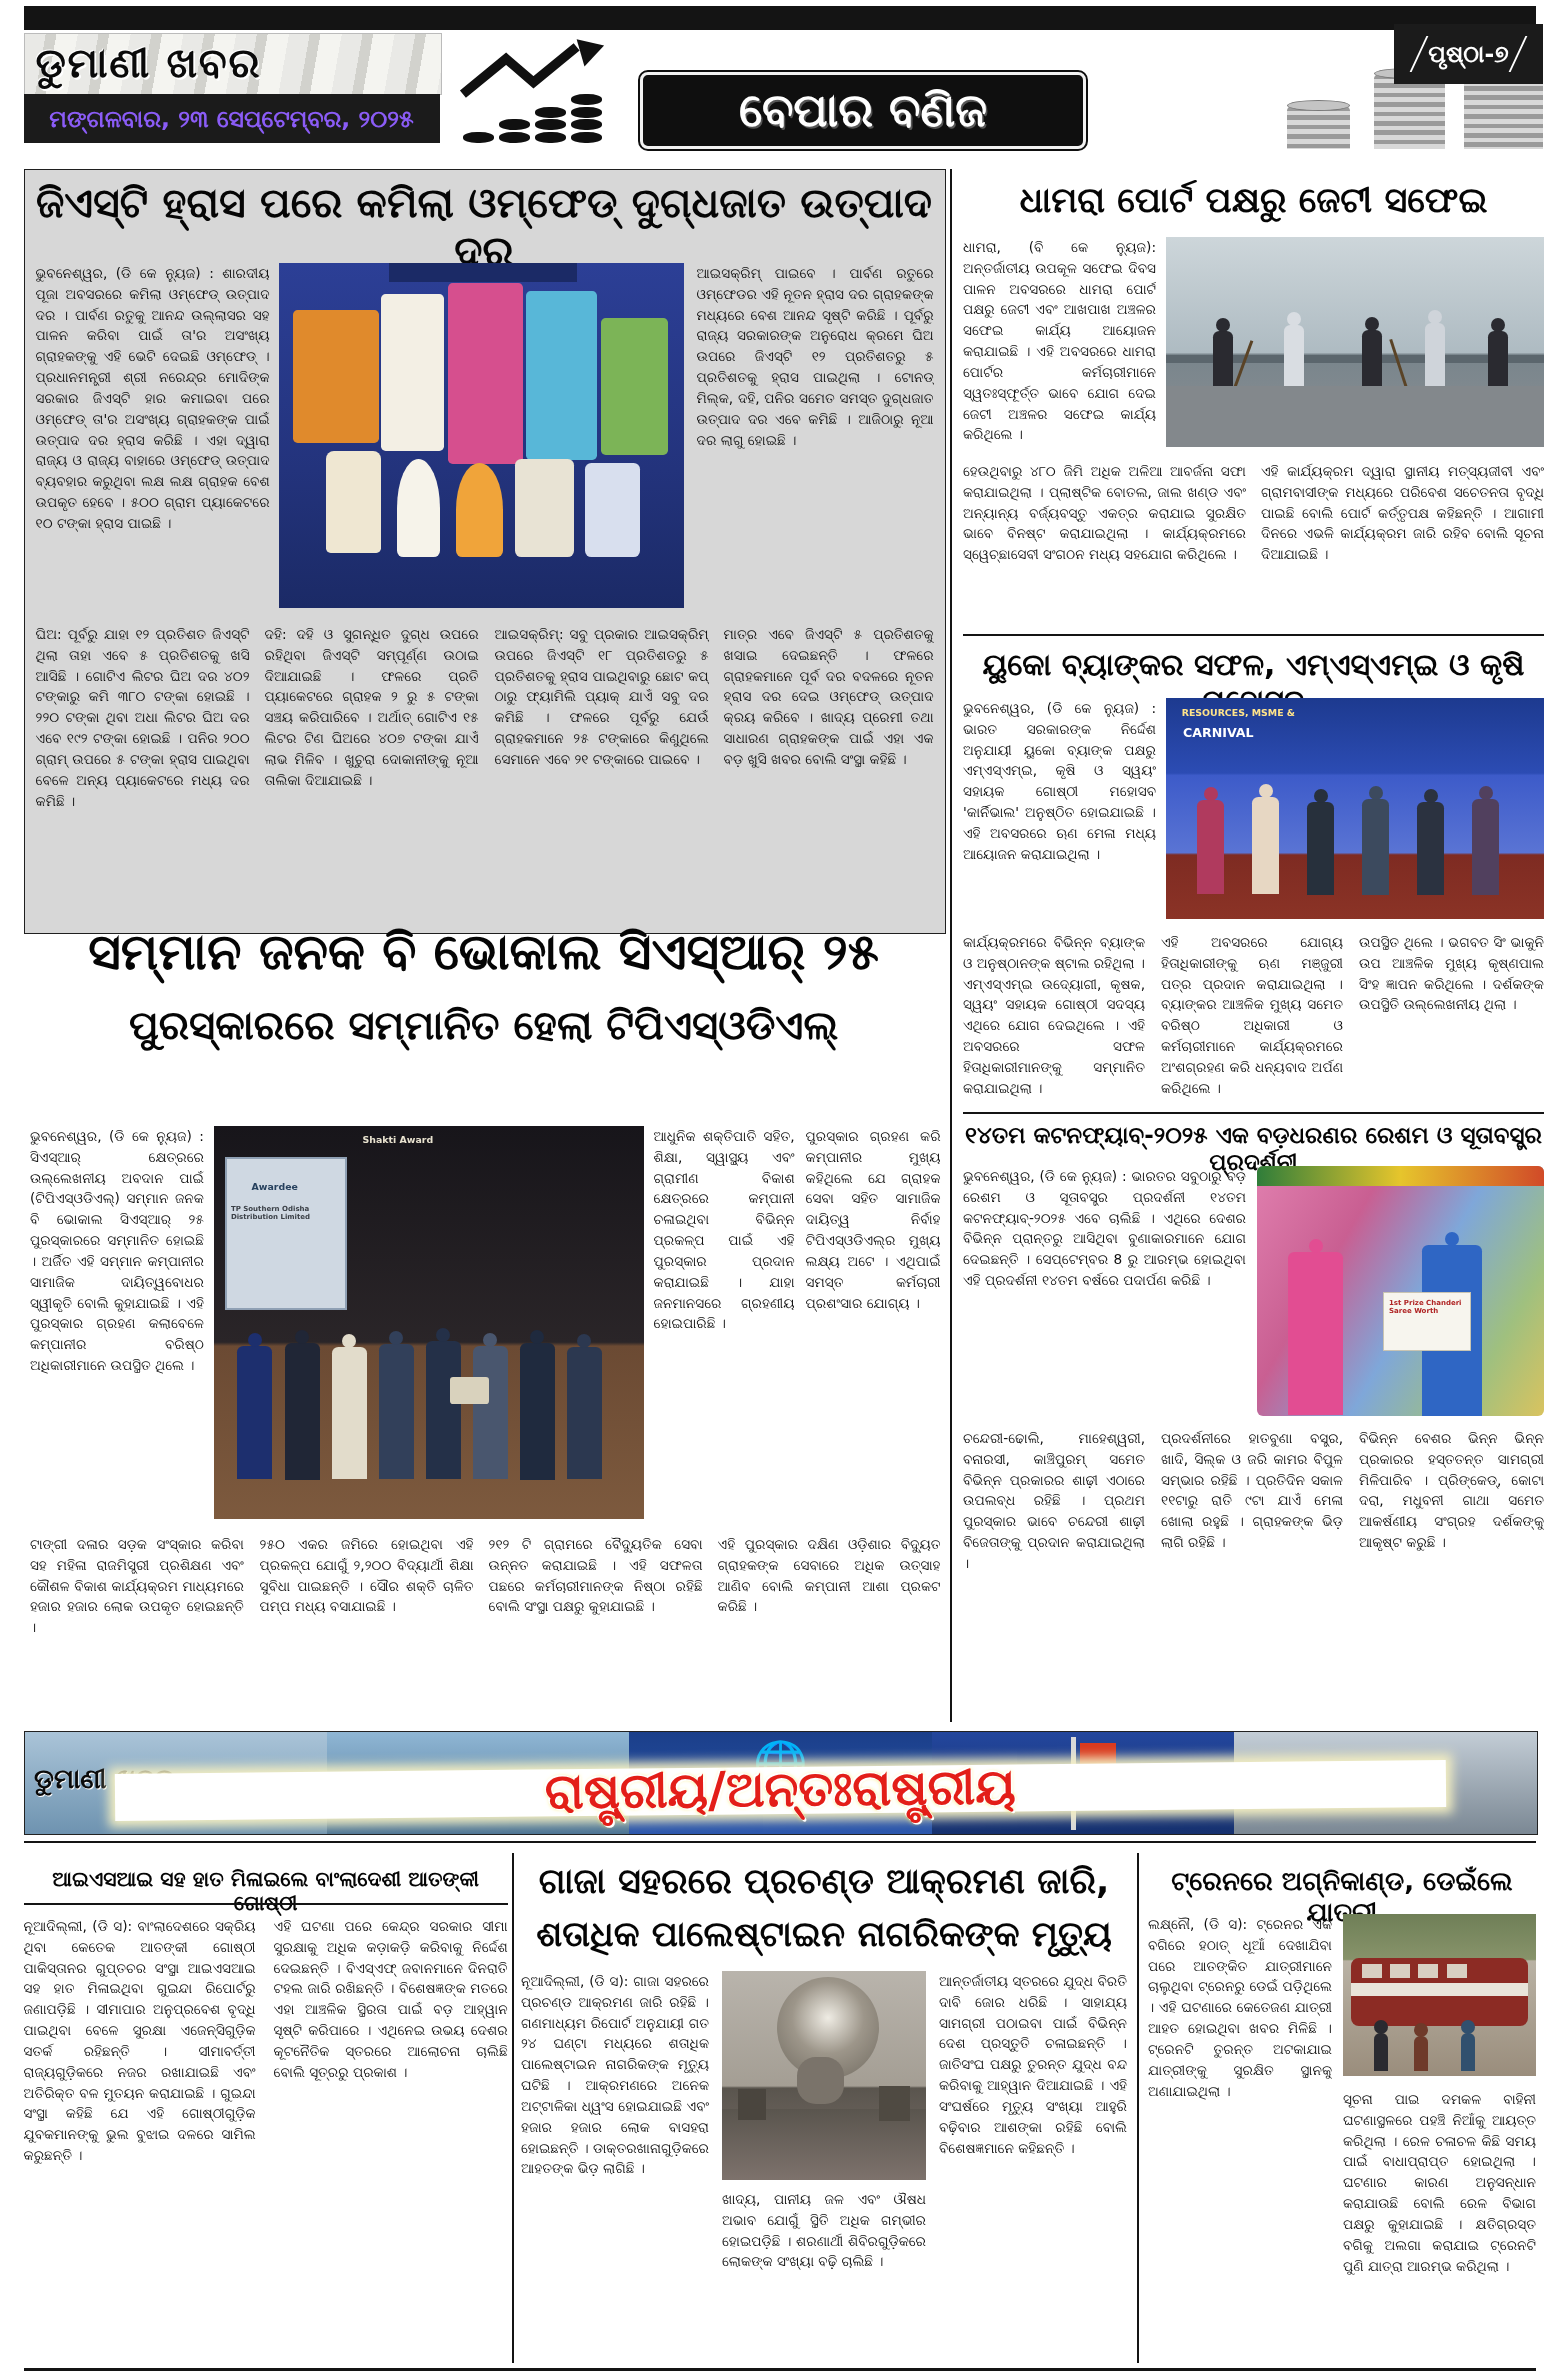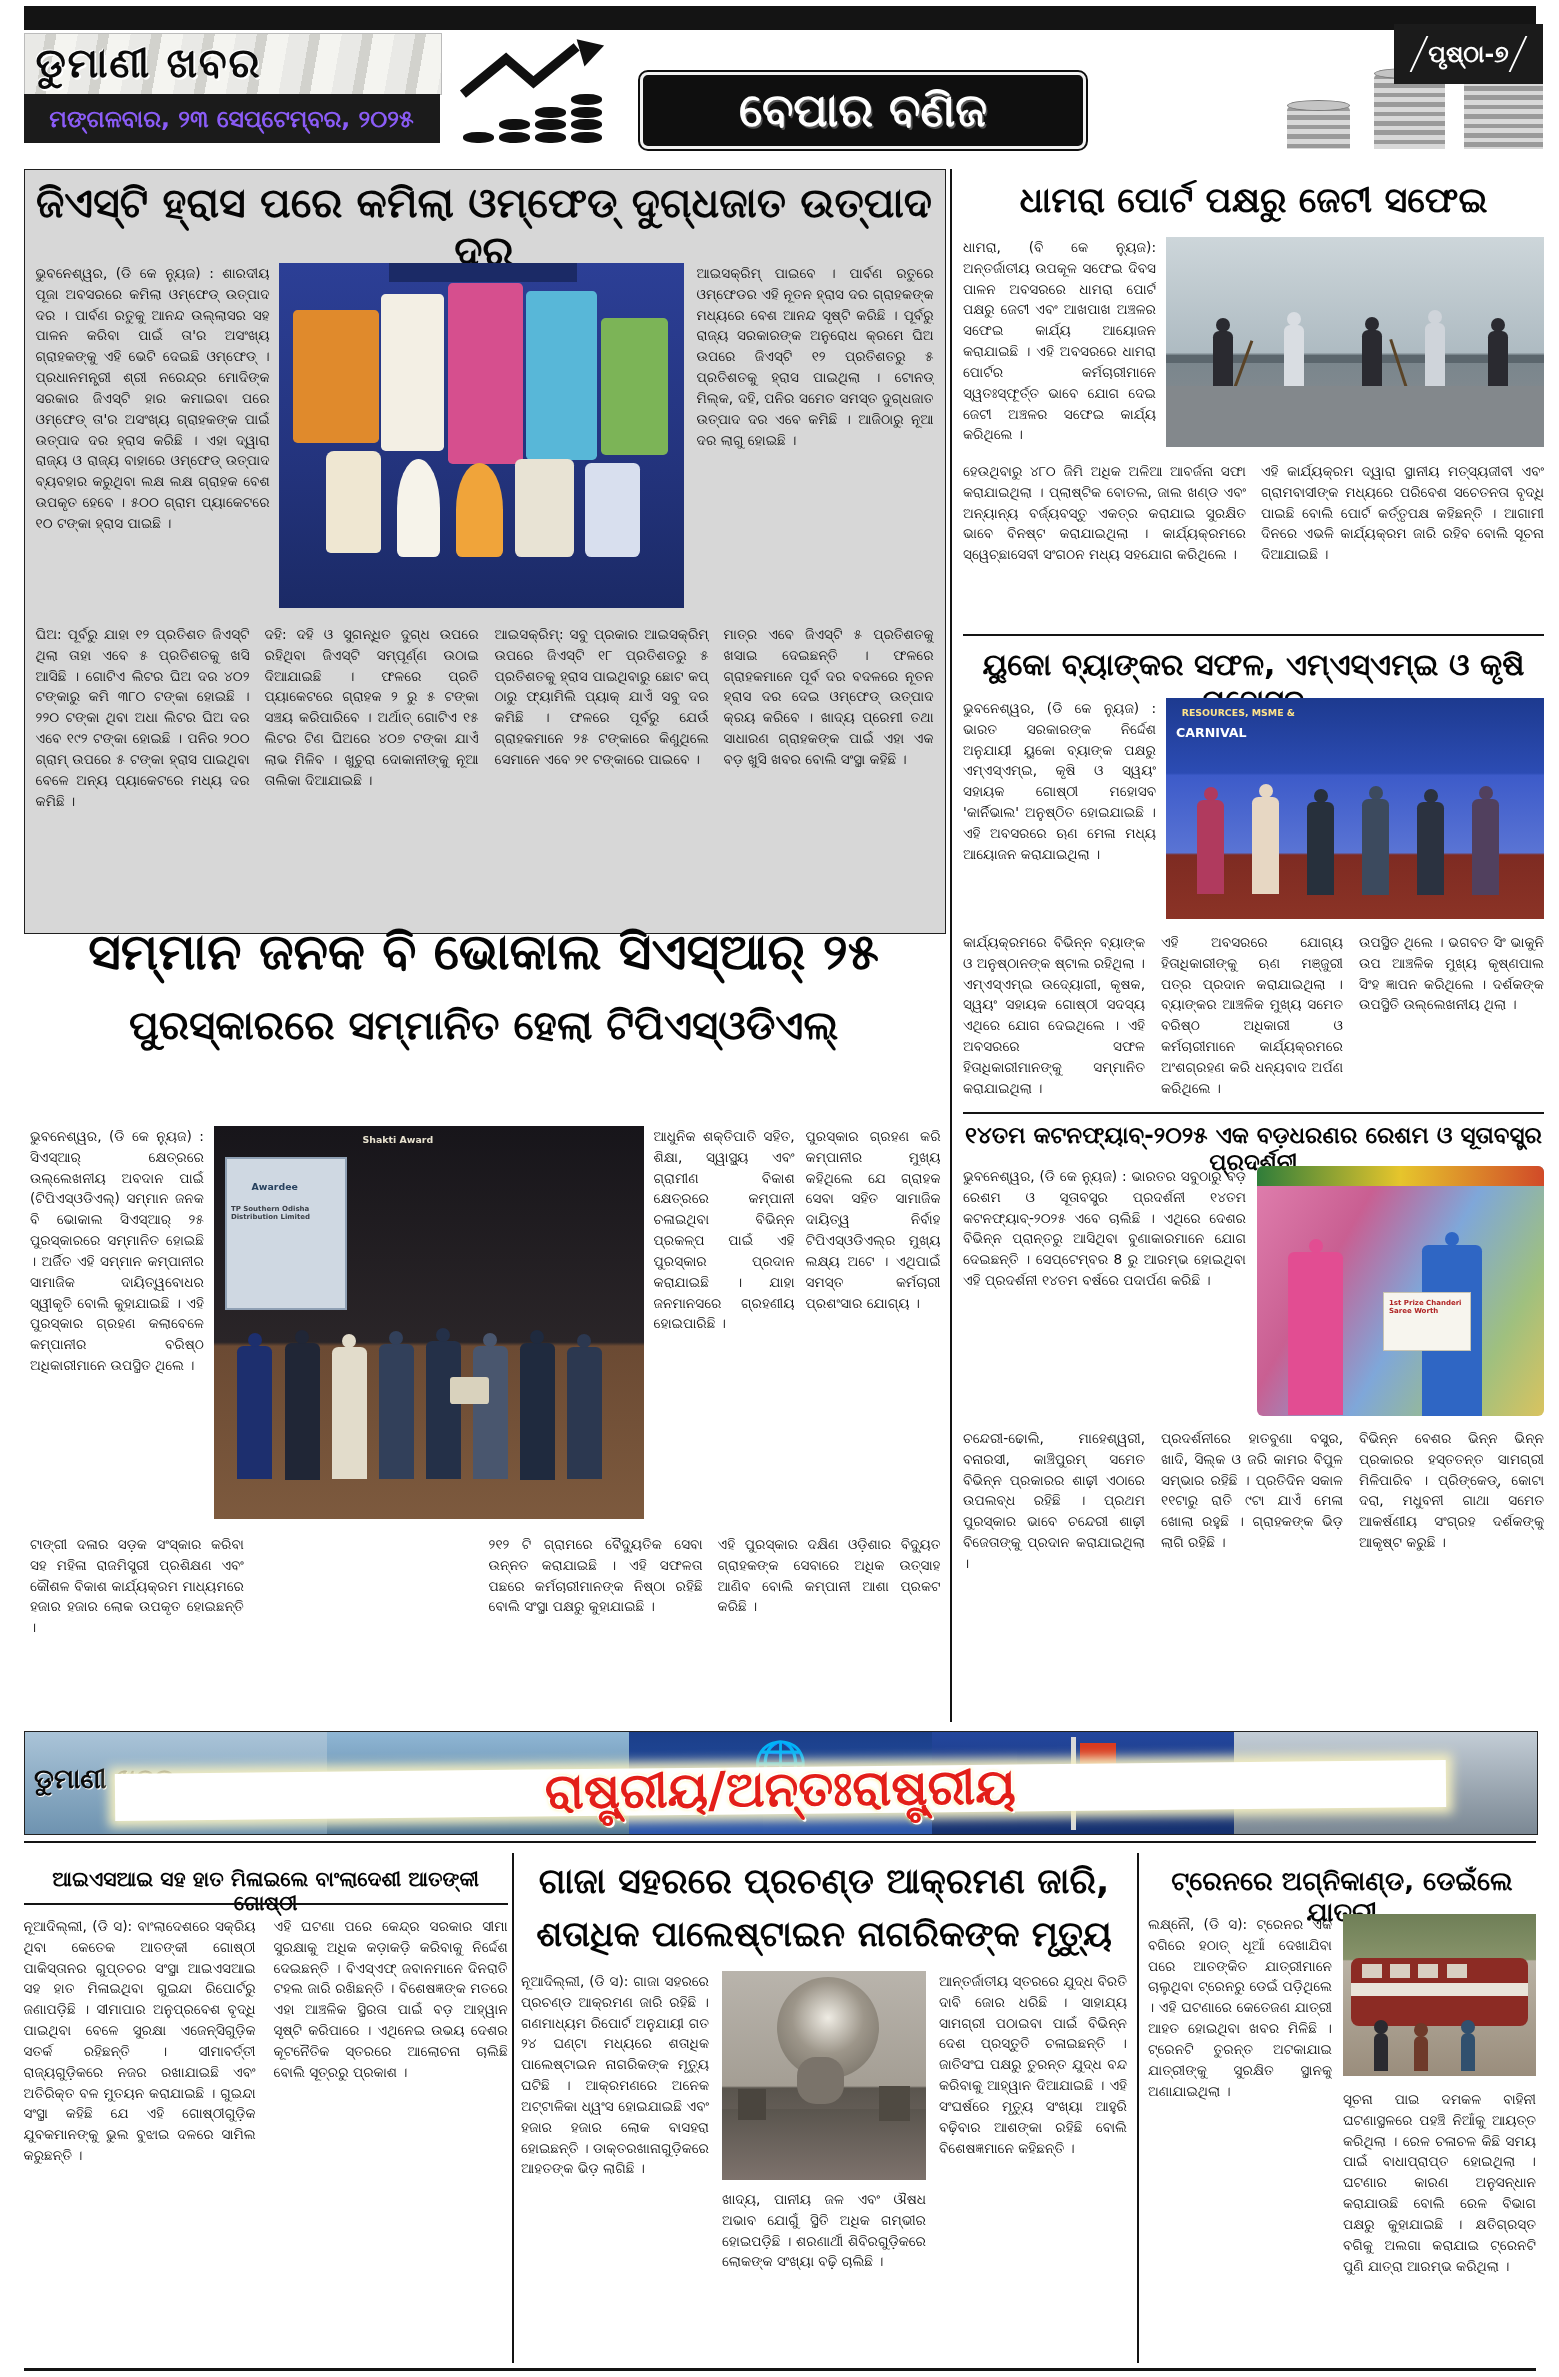--- a/index.html
+++ b/index.html
@@ -148,21 +148,21 @@
     <div class="abs col" style="left:298px;top:292px;width:283px;height:166px;">ଏହି କାର୍ଯ୍ୟକ୍ରମ ଦ୍ୱାରା ସ୍ଥାନୀୟ ମତ୍ସ୍ୟଜୀବୀ ଏବଂ ଗ୍ରାମବାସୀଙ୍କ ମଧ୍ୟରେ ପରିବେଶ ସଚେତନତା ବୃଦ୍ଧି ପାଇଛି ବୋଲି ପୋର୍ଟ କର୍ତ୍ତୃପକ୍ଷ କହିଛନ୍ତି । ଆଗାମୀ ଦିନରେ ଏଭଳି କାର୍ଯ୍ୟକ୍ରମ ଜାରି ରହିବ ବୋଲି ସୂଚନା ଦିଆଯାଇଛି ।</div>
   </div>
 
   <div class="abs rule" style="left:963px;top:634px;width:581px;height:2.4px;"></div>
 
   <div class="abs" style="left:963px;top:641px;width:581px;height:470px;">
     <div class="abs hl" style="left:0;top:6.3px;width:581px;font-size:30px;">ୟୁକୋ ବ୍ୟାଙ୍କର ସଫଳ, ଏମ୍ଏସ୍ଏମ୍ଇ ଓ କୃଷି ମହୋସବ</div>
     <div class="abs col" style="left:0;top:57px;width:193px;height:221px;">ଭୁବନେଶ୍ୱର, (ଡି କେ ନ୍ୟୁଜ) : ଭାରତ ସରକାରଙ୍କ ନିର୍ଦ୍ଦେଶ ଅନୁଯାୟୀ ୟୁକୋ ବ୍ୟାଙ୍କ ପକ୍ଷରୁ ଏମ୍ଏସ୍ଏମ୍ଇ, କୃଷି ଓ ସ୍ୱୟଂ ସହାୟକ ଗୋଷ୍ଠୀ ମହୋସବ 'କାର୍ନିଭାଲ' ଅନୁଷ୍ଠିତ ହୋଇଯାଇଛି । ଏହି ଅବସରରେ ଋଣ ମେଳା ମଧ୍ୟ ଆୟୋଜନ କରାଯାଇଥିଲା ।</div>
     <div class="abs ph carnival" style="left:203px;top:57px;width:378px;height:221px;">
       <div class="smalltxt" style="left:15.7px;top:9.4px;color:#ffe48a;">RESOURCES, MSME &amp;</div>
-      <div class="smalltxt" style="left:10px;top:27px;font-size:12.6px;color:#fff;">CARNIVAL</div>
+      <div class="smalltxt" style="left:17px;top:27px;font-size:12.6px;color:#fff;">CARNIVAL</div>
       <div class="fig" style="left:31px;top:102px;width:27px;height:94px;background:#b03a5e;"></div>
       <div class="fig" style="left:86px;top:99px;width:27px;height:97px;background:#e7d7c3;"></div>
       <div class="fig" style="left:141px;top:104px;width:27px;height:93px;background:#27303c;"></div>
       <div class="fig" style="left:196px;top:101px;width:27px;height:96px;background:#3c4a5e;"></div>
       <div class="fig" style="left:251px;top:104px;width:27px;height:93px;background:#2b3240;"></div>
       <div class="fig" style="left:306px;top:101px;width:27px;height:96px;background:#51405e;"></div>
     </div>
     <div class="abs col" style="left:0;top:291px;width:182px;height:168px;">କାର୍ଯ୍ୟକ୍ରମରେ ବିଭିନ୍ନ ବ୍ୟାଙ୍କ ଓ ଅନୁଷ୍ଠାନଙ୍କ ଷ୍ଟାଲ ରହିଥିଲା । ଏମ୍ଏସ୍ଏମ୍ଇ ଉଦ୍ୟୋଗୀ, କୃଷକ, ସ୍ୱୟଂ ସହାୟକ ଗୋଷ୍ଠୀ ସଦସ୍ୟ ଏଥିରେ ଯୋଗ ଦେଇଥିଲେ । ଏହି ଅବସରରେ ସଫଳ ହିତାଧିକାରୀମାନଙ୍କୁ ସମ୍ମାନିତ କରାଯାଇଥିଲା ।</div>
     <div class="abs col" style="left:198px;top:291px;width:182px;height:168px;">ଏହି ଅବସରରେ ଯୋଗ୍ୟ ହିତାଧିକାରୀଙ୍କୁ ଋଣ ମଞ୍ଜୁରୀ ପତ୍ର ପ୍ରଦାନ କରାଯାଇଥିଲା । ବ୍ୟାଙ୍କର ଆଞ୍ଚଳିକ ମୁଖ୍ୟ ସମେତ ବରିଷ୍ଠ ଅଧିକାରୀ ଓ କର୍ମଚାରୀମାନେ କାର୍ଯ୍ୟକ୍ରମରେ ଅଂଶଗ୍ରହଣ କରି ଧନ୍ୟବାଦ ଅର୍ପଣ କରିଥିଲେ ।</div>
     <div class="abs col" style="left:396px;top:291px;width:185px;height:168px;">ଉପସ୍ଥିତ ଥିଲେ । ଭଗବତ ସିଂ ଭାକୁନି ଉପ ଆଞ୍ଚଳିକ ମୁଖ୍ୟ କୃଷ୍ଣପାଲ ସିଂହ ଜ୍ଞାପନ କରିଥିଲେ । ଦର୍ଶକଙ୍କ ଉପସ୍ଥିତି ଉଲ୍ଲେଖନୀୟ ଥିଲା ।</div>
@@ -189,20 +189,21 @@
       <div class="fig" style="left:259px;top:220px;width:35px;height:133px;background:#49566e;"></div>
       <div class="fig" style="left:306px;top:217px;width:35px;height:137px;background:#1f2a3e;"></div>
       <div class="fig" style="left:353px;top:221px;width:35px;height:132px;background:#2c3850;"></div>
       <div style="left:236px;top:251px;width:39px;height:27px;background:#d9d2bd;border-radius:3.1px;"></div>
     </div>
 
     <div class="abs col" style="left:630px;top:212px;width:141px;height:393px;">ଆଧୁନିକ ଶକ୍ତିପାତି ସହିତ, ଶିକ୍ଷା, ସ୍ୱାସ୍ଥ୍ୟ ଏବଂ ଗ୍ରାମୀଣ ବିକାଶ କ୍ଷେତ୍ରରେ କମ୍ପାନୀ ଚଳାଇଥିବା ବିଭିନ୍ନ ପ୍ରକଳ୍ପ ପାଇଁ ଏହି ପୁରସ୍କାର ପ୍ରଦାନ କରାଯାଇଛି । ଯାହା ଜନମାନସରେ ଗ୍ରହଣୀୟ ହୋଇପାରିଛି ।</div>
     <div class="abs col" style="left:782px;top:212px;width:135px;height:393px;">ପୁରସ୍କାର ଗ୍ରହଣ କରି କମ୍ପାନୀର ମୁଖ୍ୟ କହିଥିଲେ ଯେ ଗ୍ରାହକ ସେବା ସହିତ ସାମାଜିକ ଦାୟିତ୍ୱ ନିର୍ବାହ ଟିପିଏସ୍ଓଡିଏଲ୍ର ମୁଖ୍ୟ ଲକ୍ଷ୍ୟ ଅଟେ । ଏଥିପାଇଁ ସମସ୍ତ କର୍ମଚାରୀ ପ୍ରଶଂସାର ଯୋଗ୍ୟ ।</div>
 
     <div class="abs col" style="left:6.3px;top:620px;width:214px;height:157px;">ଟାଙ୍ଗୀ ଦଳାର ସଡ଼କ ସଂସ୍କାର କରିବା ସହ ମହିଳା ରାଜମିସ୍ତ୍ରୀ ପ୍ରଶିକ୍ଷଣ ଏବଂ କୌଶଳ ବିକାଶ କାର୍ଯ୍ୟକ୍ରମ ମାଧ୍ୟମରେ ହଜାର ହଜାର ଲୋକ ଉପକୃତ ହୋଇଛନ୍ତି ।</div>
+    <div class="abs col" style="left:236px;top:620px;width:214px;height:157px;">୨୫୦ ଏକର ଜମିରେ ହୋଇଥିବା ଏହି ପ୍ରକଳ୍ପ ଯୋଗୁଁ ୨,୨୦୦ ବିଦ୍ୟାର୍ଥୀ ଶିକ୍ଷା ସୁବିଧା ପାଇଛନ୍ତି । ସୌର ଶକ୍ତି ଚାଳିତ ପମ୍ପ ମଧ୍ୟ ବସାଯାଇଛି ।</div>
     <div class="abs col" style="left:465px;top:620px;width:214px;height:157px;">୨୧୨ ଟି ଗ୍ରାମରେ ବୈଦ୍ୟୁତିକ ସେବା ଉନ୍ନତ କରାଯାଇଛି । ଏହି ସଫଳତା ପଛରେ କର୍ମଚାରୀମାନଙ୍କ ନିଷ୍ଠା ରହିଛି ବୋଲି ସଂସ୍ଥା ପକ୍ଷରୁ କୁହାଯାଇଛି ।</div>
     <div class="abs col" style="left:694px;top:620px;width:223px;height:157px;">ଏହି ପୁରସ୍କାର ଦକ୍ଷିଣ ଓଡ଼ିଶାର ବିଦ୍ୟୁତ ଗ୍ରାହକଙ୍କ ସେବାରେ ଅଧିକ ଉତ୍ସାହ ଆଣିବ ବୋଲି କମ୍ପାନୀ ଆଶା ପ୍ରକଟ କରିଛି ।</div>
   </div>
 
   <div class="abs" style="left:963px;top:1117px;width:581px;height:606px;">
     <div class="abs hl" style="left:0;top:4.7px;width:581px;font-size:23px;">୧୪ତମ କଟନଫ୍ୟାବ୍-୨୦୨୫ ଏକ ବଡ଼ଧରଣର ରେଶମ ଓ ସୂତାବସ୍ତ୍ର ପ୍ରଦର୍ଶନୀ</div>
     <div class="abs col" style="left:0;top:49px;width:283px;height:250px;">ଭୁବନେଶ୍ୱର, (ଡି କେ ନ୍ୟୁଜ) : ଭାରତର ସବୁଠାରୁ ବଡ଼ ରେଶମ ଓ ସୂତାବସ୍ତ୍ର ପ୍ରଦର୍ଶନୀ ୧୪ତମ କଟନଫ୍ୟାବ୍-୨୦୨୫ ଏବେ ଚାଲିଛି । ଏଥିରେ ଦେଶର ବିଭିନ୍ନ ପ୍ରାନ୍ତରୁ ଆସିଥିବା ବୁଣାକାରମାନେ ଯୋଗ ଦେଇଛନ୍ତି । ସେପ୍ଟେମ୍ବର 8 ରୁ ଆରମ୍ଭ ହୋଇଥିବା ଏହି ପ୍ରଦର୍ଶନୀ ୧୪ତମ ବର୍ଷରେ ପଦାର୍ପଣ କରିଛି ।</div>
     <div class="abs ph cotton" style="left:294px;top:49px;width:287px;height:250px;">
       <div style="left:0;top:0;width:287px;height:20.4px;background:linear-gradient(90deg,#2f7d3a,#e6c52c,#d14a28);"></div>
       <div class="fig" style="left:31px;top:86px;width:55px;height:163px;background:#e24d92;"></div>

